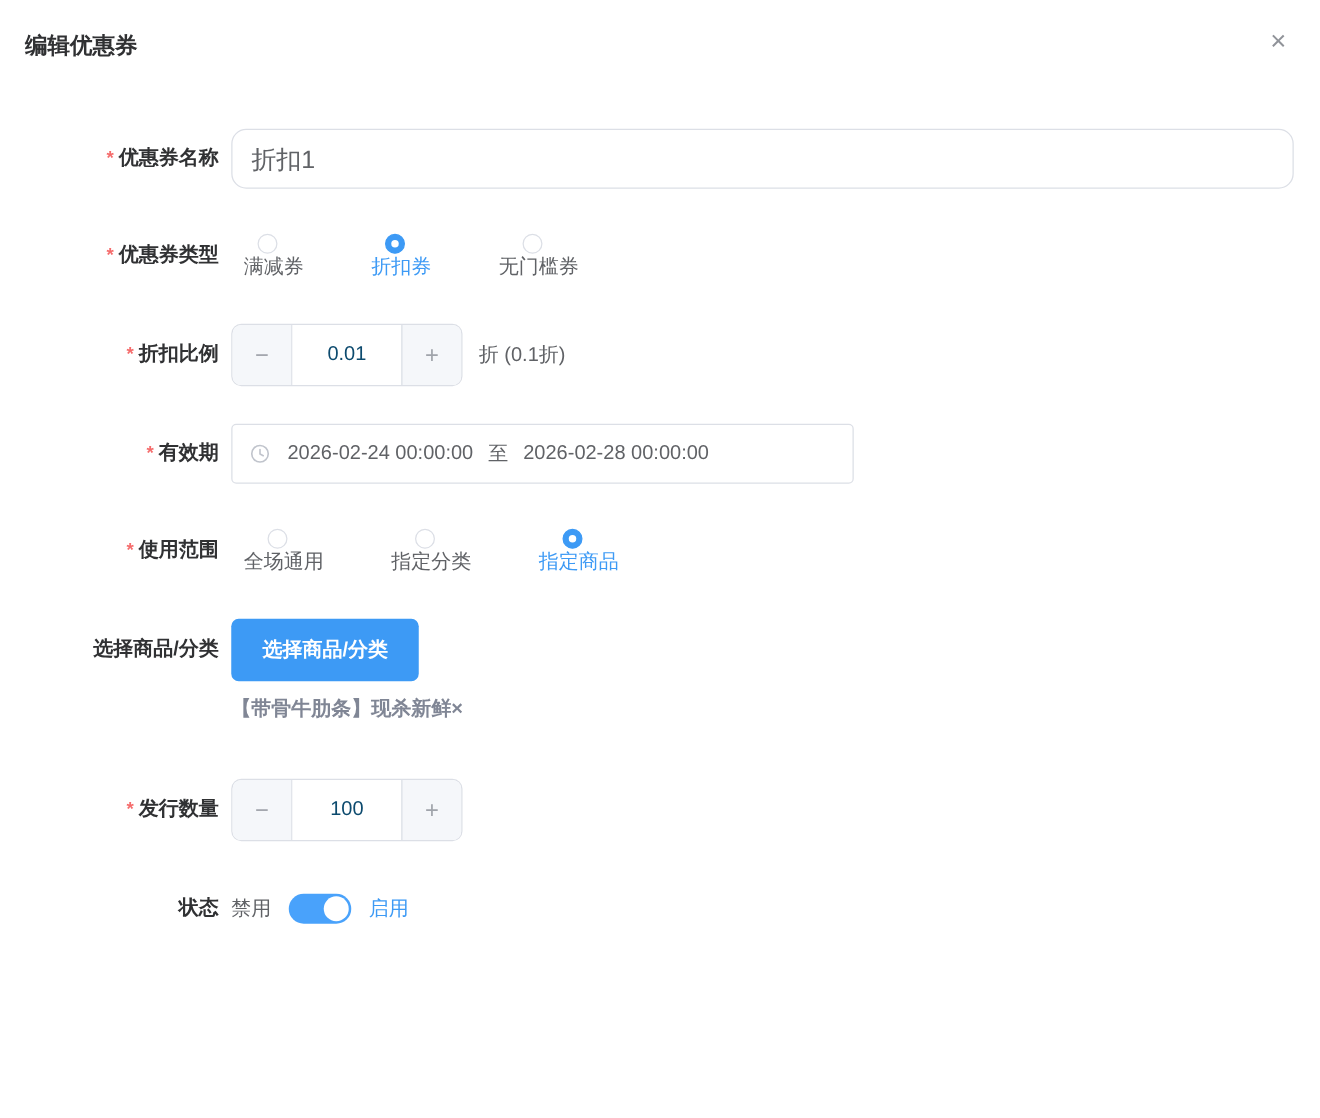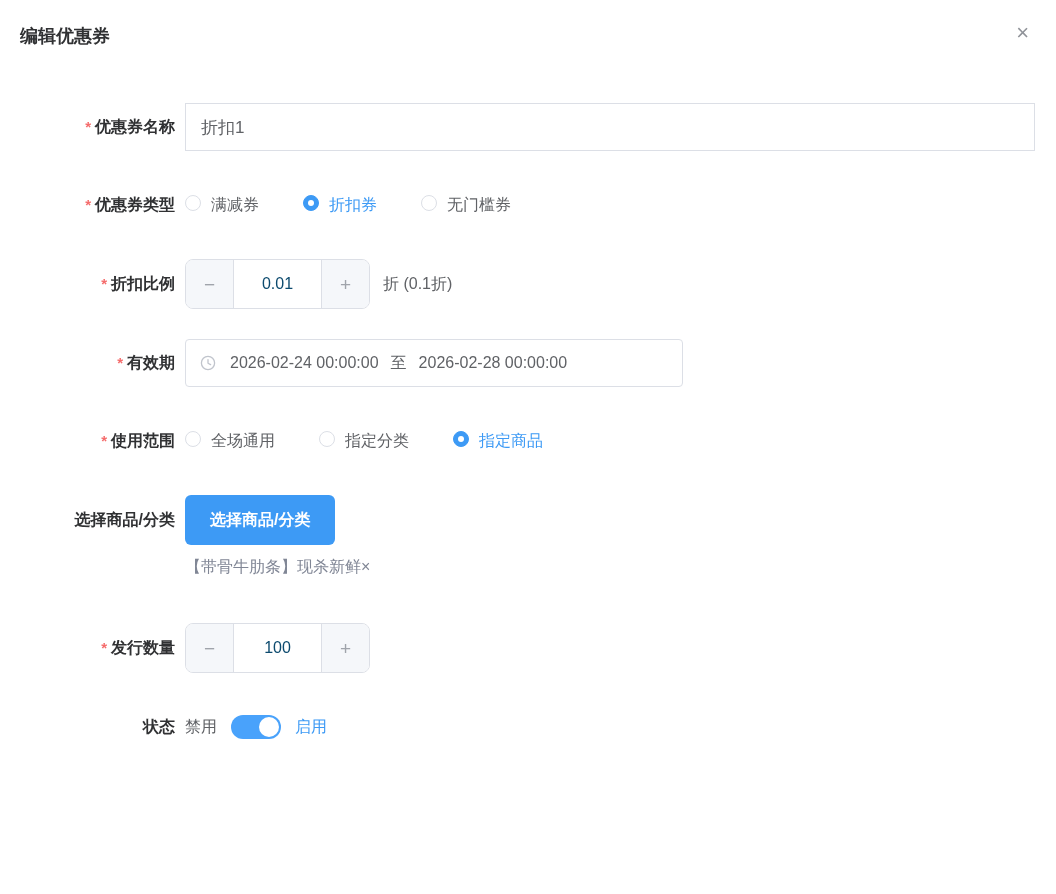--- a/index.html
+++ b/index.html
@@ -54,31 +54,31 @@
     margin-right: 10px;
     line-height: 22px;
     white-space: nowrap;
   }
   .star { color: #f56c6c; font-weight: 700; margin-right: 4px; font-size: 15px; }
   
   .text-input {
     flex: 1 1 auto;
     height: 48px;
     border: 1px solid #dcdfe6;
-    border-radius: 0;
+    border-radius: 12px;
     padding: 0 15px;
-    font-size: 17px;
+    font-size: 20px;
     color: #606266;
     font-family: inherit;
     outline: none;
     background: #fff;
   }
   
   .radio-group { display: flex; align-items: center; }
-  .radio-item { display: flex; align-items: flex-start; margin-right: 44px; cursor: pointer; }
+  .radio-item { display: flex; align-items: center; margin-right: 44px; cursor: pointer; flex-direction: column; }
   .radio-circle {
     width: 16px; height: 16px;
     border-radius: 50%;
     border: 1px solid #dcdfe6;
     background: #fff;
     flex-shrink: 0;
     position: relative;
   }
   .radio-item.checked .radio-circle {
     background: #3d9af5;
@@ -152,21 +152,21 @@
     padding: 0 25px;
     background: #3d9af5;
     color: #fff;
     font-size: 16px;
     font-weight: 700;
     border: none;
     border-radius: 6px;
     cursor: pointer;
     font-family: inherit;
   }
-  .tag-row { margin-top: -18px; margin-bottom: 44px; padding-left: 165px; min-height: 22px; }
+  .tag-row { margin-top: -18px; margin-bottom: 44px; padding-left: 165px; min-height: 22px; font-weight: bold; }
   .product-tag { font-size: 16px; color: #808695; }
   .tag-remove { font-size: 16px; color: #808695; cursor: pointer; }
   
   .status-group { display: flex; align-items: center; }
   .status-off { font-size: 16px; color: #606266; margin-right: 14px; }
   .toggle {
     width: 50px; height: 24px;
     border-radius: 12px;
     background: #49a2fb;
     position: relative;

